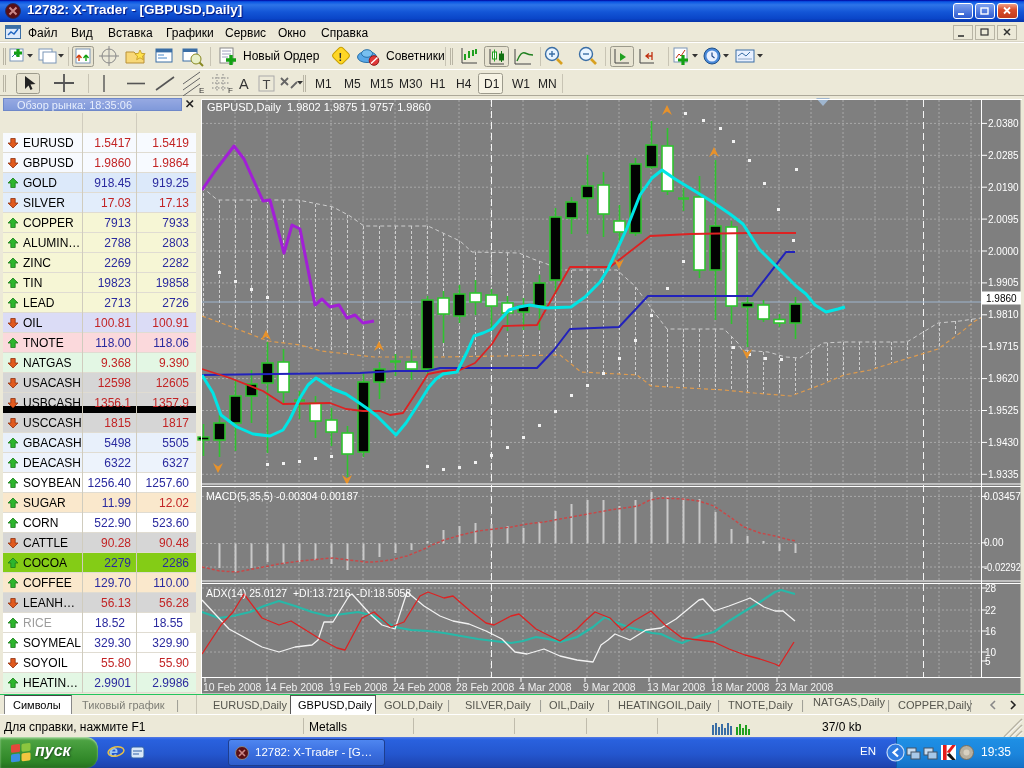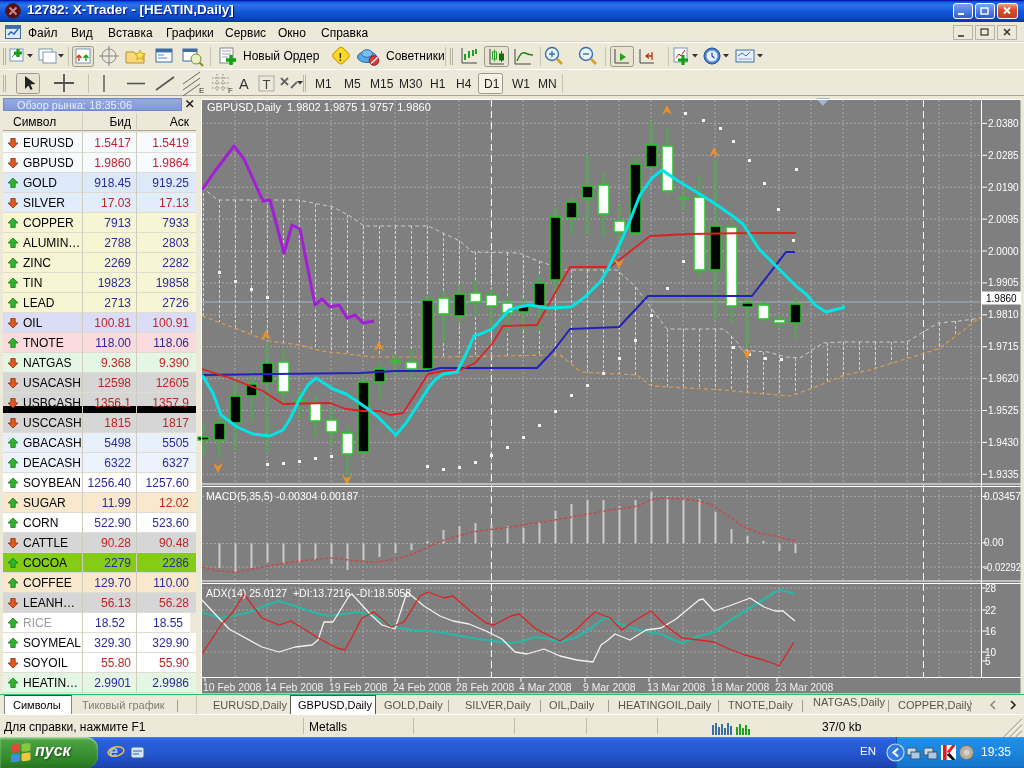--- a/index.html
+++ b/index.html
@@ -3,21 +3,21 @@
 *{margin:0;padding:0;box-sizing:border-box}
 body{width:1024px;height:768px;position:relative;overflow:hidden;font-family:"Liberation Sans",sans-serif;font-size:12px;background:#ECE9D8}
 .abs{position:absolute}
 </style></head><body>
 
 <div class="abs" style="left:0;top:0;width:1024px;height:22px;background:linear-gradient(180deg,#01029C 0%,#0A56E4 8%,#2D74E8 22%,#1355D6 55%,#0A45C8 85%,#0632A8 100%)">
  <svg width="17" height="17" style="position:absolute;left:5px;top:3px">
       <circle cx="8" cy="8" r="7.5" fill="#5A0F14" stroke="#2C2C5C"></circle>
       <path d="M4.5 4.5 L11.5 11.5 M11.5 4.5 L4.5 11.5" stroke="#C88" stroke-width="2"></path>
     </svg>
- <span style="position:absolute;left:27px;top:2px;color:#FFF;font-size:13.5px;font-weight:bold;text-shadow:1px 1px 1px #00127E">12782: X-Trader - [HEATIN,Daily]</span>
+ <span style="position:absolute;left:27px;top:2px;color:#FFF;font-size:13.5px;font-weight:bold;text-shadow:1px 1px 1px #00127E">12782: X-Trader - [GBPUSD,Daily]</span>
  <div style="position:absolute;left:953px;top:3px;width:20px;height:16px;background:linear-gradient(180deg,#7DA1EF,#2E5BD0);border:1px solid #FFF;border-radius:3px"><svg width="18" height="14">
         <path d="M4 10 H10" stroke="#FFF" stroke-width="2"></path>
       </svg></div>
  <div style="position:absolute;left:975px;top:3px;width:20px;height:16px;background:linear-gradient(180deg,#7DA1EF,#2E5BD0);border:1px solid #FFF;border-radius:3px"><svg width="18" height="14">
         <rect x="5" y="4" width="7" height="6" fill="none" stroke="#FFF" stroke-width="1.4"></rect>
       </svg></div>
  <div style="position:absolute;left:997px;top:3px;width:21px;height:16px;background:linear-gradient(180deg,#F0A086,#DA4E2C 40%,#C13C1E);border:1px solid #FFF;border-radius:3px"><svg width="19" height="14">
         <path d="M6 3.5 L12 9.5 M12 3.5 L6 9.5" stroke="#FFF" stroke-width="1.8"></path>
       </svg></div>
 </div>
@@ -188,25 +188,20 @@
   <text x="538" y="18" font-size="12" fill="#222">MN</text>
   <line x1="562.5" y1="4" x2="562.5" y2="23" stroke="#C8C4B4"></line>
  </svg>
 </div>
 
 <div class="abs" style="left:0;top:96px;width:196px;height:599px;background:#ECE9D8;font-size:12px">
  <div style="position:absolute;left:3px;top:2px;width:179px;height:13px;background:linear-gradient(180deg,#96A9E2,#8099DA);color:#E6EDFC;font-size:11px;padding-left:13px;border:1px solid #6F88C8">Обзор рынка: 18:35:06</div>
  <svg width="10" height="10" style="position:absolute;left:185px;top:3px">
       <path d="M1.5 1.5 L8 8 M8 1.5 L1.5 8" stroke="#222" stroke-width="1.6"></path>
     </svg>
- <div style="position:absolute;left:3px;top:17px;width:193px;height:18px;background:#ECE9D8;border-bottom:1px solid #ACA899">
-   <span style="position:absolute;left:10px;top:2px">Символ</span>
-   <span style="position:absolute;right:65px;top:2px">Бид</span>
-   <span style="position:absolute;right:7px;top:2px">Аск</span>
- </div>
  <div style="position:absolute;left:82px;top:17px;width:1px;height:580px;background:#D8D4C6"></div>
  <div style="position:absolute;left:136px;top:17px;width:1px;height:580px;background:#D8D4C6"></div>
 </div>
 <div style="position:absolute;left:3px;top:133px;width:193px;height:20px;background:#F7FAFF;border-bottom:1px solid #E0DCD2">
     <svg width="12" height="12" style="position:absolute;left:4px;top:4px">
       <path d="M6 11 L1 6 L3.8 6 L3.8 1.5 L8.2 1.5 L8.2 6 L11 6 Z" fill="#E05A1E" stroke="#8F3110" stroke-width="0.8"></path>
     </svg>
     <span style="position:absolute;left:20px;top:3px;color:#000000">EURUSD</span>
     <span style="position:absolute;right:65px;top:3px;color:#C22425">1.5417</span>
     <span style="position:absolute;right:7px;top:3px;color:#C22425">1.5419</span>
@@ -691,20 +686,27 @@
 
  <svg width="18" height="18" style="position:absolute;left:107px;top:6px">
       <text x="2" y="14" font-size="16" font-weight="bold" fill="#9CC6F2" font-style="italic">e</text>
       <ellipse cx="9" cy="8.5" rx="8" ry="4.5" fill="none" stroke="#E8C048" stroke-width="1.5" transform="rotate(-12 9 8.5)"></ellipse>
     </svg>
  <svg width="16" height="16" style="position:absolute;left:130px;top:8px">
       <rect x="1" y="2" width="13" height="11" rx="2" fill="#D8E8F8" stroke="#3060A8"></rect>
       <path d="M3 6 h9 M3 9 h6" stroke="#3060A8"></path>
     </svg>
 
+ <div style="position:absolute;left:228px;top:2px;width:157px;height:27px;background:linear-gradient(180deg,#4E86F0,#3B6FE0 50%,#2F5ECC);border-radius:3px;border:1px solid #1E3E8E">
+   <svg width="14" height="14" style="position:absolute;left:6px;top:6px">
+        <circle cx="7" cy="7" r="6.5" fill="#5A0F14" stroke="#888"></circle>
+        <path d="M4 4 L10 10 M10 4 L4 10" stroke="#C88" stroke-width="1.6"></path>
+      </svg>
+   <span style="position:absolute;left:26px;top:6px;color:#FFF;font-size:11.5px">12782: X-Trader - [G…</span>
+ </div>
 
  <div style="position:absolute;left:896px;top:0;width:128px;height:31px;background:linear-gradient(180deg,#35A3F0 0%,#1E8FE4 8%,#1B85DC 55%,#1573C8 95%,#1068BC 100%);border-left:1px solid #0D5AA8"></div>
  <span style="position:absolute;left:860px;top:8px;color:#FFF;font-size:11.5px">EN</span>
  <svg width="19" height="19" style="position:absolute;left:886px;top:6px">
       <circle cx="9.5" cy="9.5" r="8.5" fill="#2F7BE0" stroke="#C8DCF8" stroke-width="1.2"></circle>
       <path d="M12 5.5 l-4.5 4 4.5 4" stroke="#FFF" stroke-width="2.2" fill="none"></path>
     </svg>
  <svg width="15" height="15" style="position:absolute;left:906px;top:8px">
       <rect x="1" y="3" width="9" height="7" fill="#C8DCF0" stroke="#456"></rect>
       <rect x="5" y="7" width="9" height="7" fill="#A8C8E8" stroke="#456"></rect>

